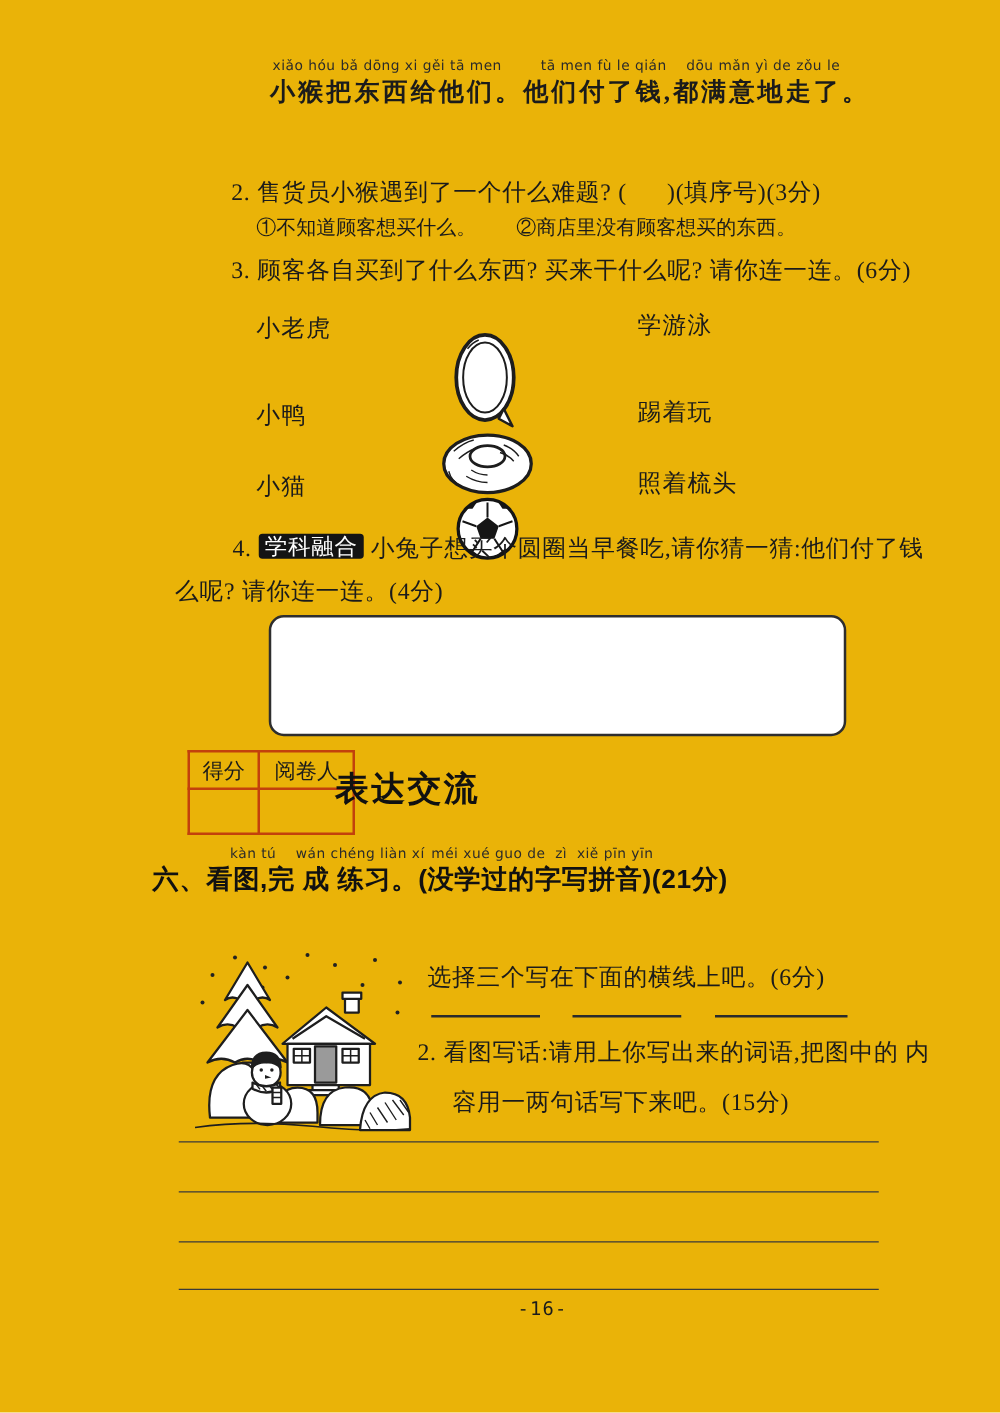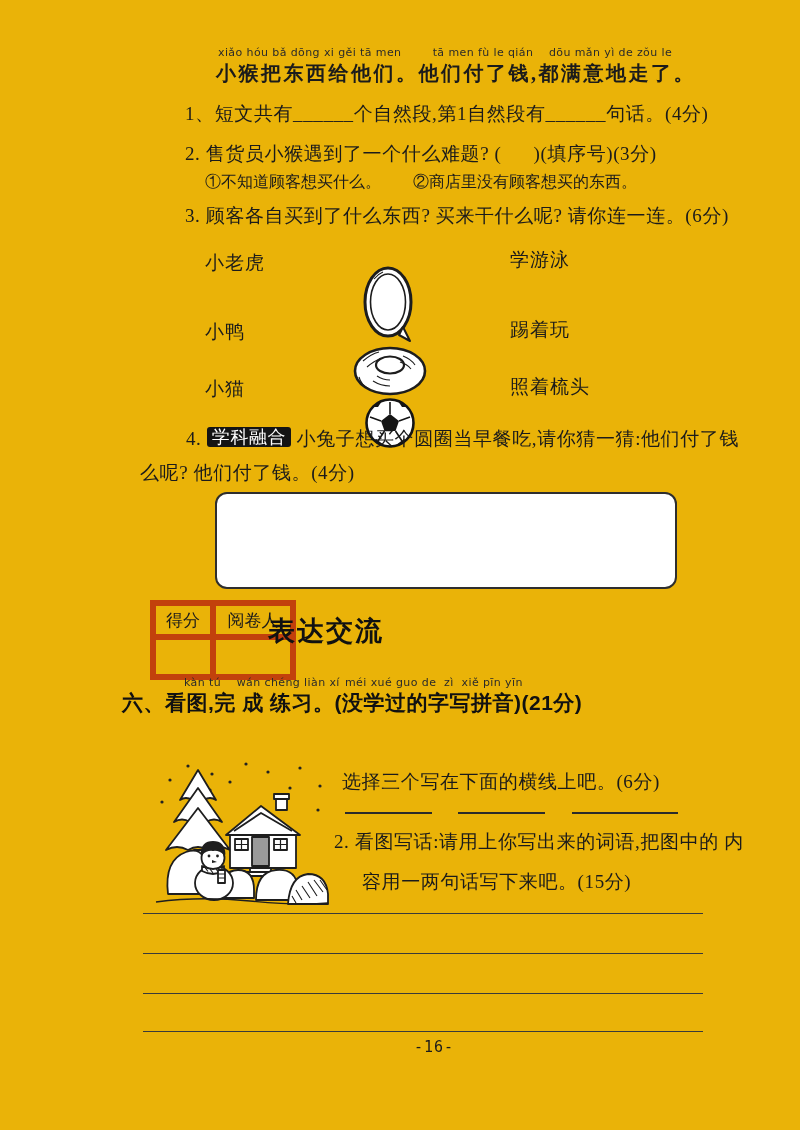--- a/index.html
+++ b/index.html
@@ -9,40 +9,39 @@
   .pinyin{font-family:"DejaVu Sans","Liberation Sans",sans-serif;font-size:11px;color:#2a2a2a;letter-spacing:.4px;}
   .passage{font-size:20px;letter-spacing:2.5px;font-weight:600;}
   .q{font-size:19px;letter-spacing:.6px;}
   .opt{font-size:16px;}
   .label{font-size:19px;letter-spacing:1px;}
   .badge{display:inline-block;background:#141414;color:#fff;
          font-family:"Liberation Sans","DejaVu Sans",sans-serif;
          font-size:18px;line-height:20px;padding:0 5px;border-radius:3px;vertical-align:2px;}
   .draw-box{position:absolute;border:2px solid #2e2e2e;border-radius:12px;background:#fff;}
   table.score{position:absolute;border-collapse:collapse;}
-  table.score td{border:6px solid #c2410c;text-align:center;vertical-align:middle;
+  table.score td{border:2px solid #c2410c;text-align:center;vertical-align:middle;
                  font-size:17px;padding:0 6px;}
   .banner{font-family:"Liberation Sans","DejaVu Sans",sans-serif;font-weight:700;
           font-size:27px;letter-spacing:2px;color:#111;}
   .s6title{font-family:"Liberation Sans","DejaVu Sans",sans-serif;font-weight:700;
            font-size:21px;letter-spacing:.5px;color:#111;}
   .sline{position:absolute;border-top:2px solid #2b2b2b;height:0;}
   .wline{position:absolute;border-top:1.8px solid #3a3a3a;height:0;}
   .pagenum{font-family:"DejaVu Sans Mono","Liberation Mono",monospace;font-size:15px;letter-spacing:1px;}
   svg{display:block;}
 </style>
 </head>
 <body>
 
 <div class="page">
 
   <div class="abs pinyin" style="left:218px;top:46px;">xiǎo hóu bǎ dōng xi gěi tā men        tā men fù le qián    dōu mǎn yì de zǒu le</div>
   <div class="abs passage" style="left:216px;top:60px;">小猴把东西给他们。他们付了钱,都满意地走了。</div>
 
-  <div class="abs q" style="left:185px;top:101px;">1、短文共有______个自然段,第1自然段有______句话。(4分)</div>
   <div class="abs q" style="left:185px;top:141px;">2. 售货员小猴遇到了一个什么难题? (      )(填序号)(3分)</div>
   <div class="abs opt" style="left:205px;top:172px;">①不知道顾客想买什么。</div>
   <div class="abs opt" style="left:413px;top:172px;">②商店里没有顾客想买的东西。</div>
   <div class="abs q" style="left:185px;top:203px;">3. 顾客各自买到了什么东西? 买来干什么呢? 请你连一连。(6分)</div>
 
   <div class="abs label" style="left:205px;top:250px;">小老虎</div>
   <div class="abs label" style="left:205px;top:319px;">小鸭</div>
   <div class="abs label" style="left:205px;top:376px;">小猫</div>
 
   <div class="abs" style="left:362px;top:229px;">
@@ -82,21 +81,21 @@
         <polygon points="26,46 34,52 30,58 22,58 18,52" fill="#151515" transform="translate(14,-4)"></polygon>
       </g>
     </svg>
   </div>
 
   <div class="abs label" style="left:510px;top:247px;">学游泳</div>
   <div class="abs label" style="left:510px;top:317px;">踢着玩</div>
   <div class="abs label" style="left:510px;top:374px;">照着梳头</div>
 
   <div class="abs q" style="left:186px;top:426px;"><span>4.</span> <span class="badge">学科融合</span> <span>小兔子想买个圆圈当早餐吃,请你猜一猜:他们付了钱</span></div>
-  <div class="abs q" style="left:140px;top:460px;">么呢? 他们付了钱。(4分)</div>
+  <div class="abs q" style="left:140px;top:460px;">么呢? 请你连一连。(4分)</div>
 
   <div class="draw-box" style="left:215px;top:492px;width:458px;height:93px;"></div>
 
   <table class="score" style="left:150px;top:600px;">
     <tbody>
         <tr>
       <td style="width:42px;height:28px;">得分</td>
       <td style="width:62px;">阅卷人</td>
     </tr>
     <tr>

